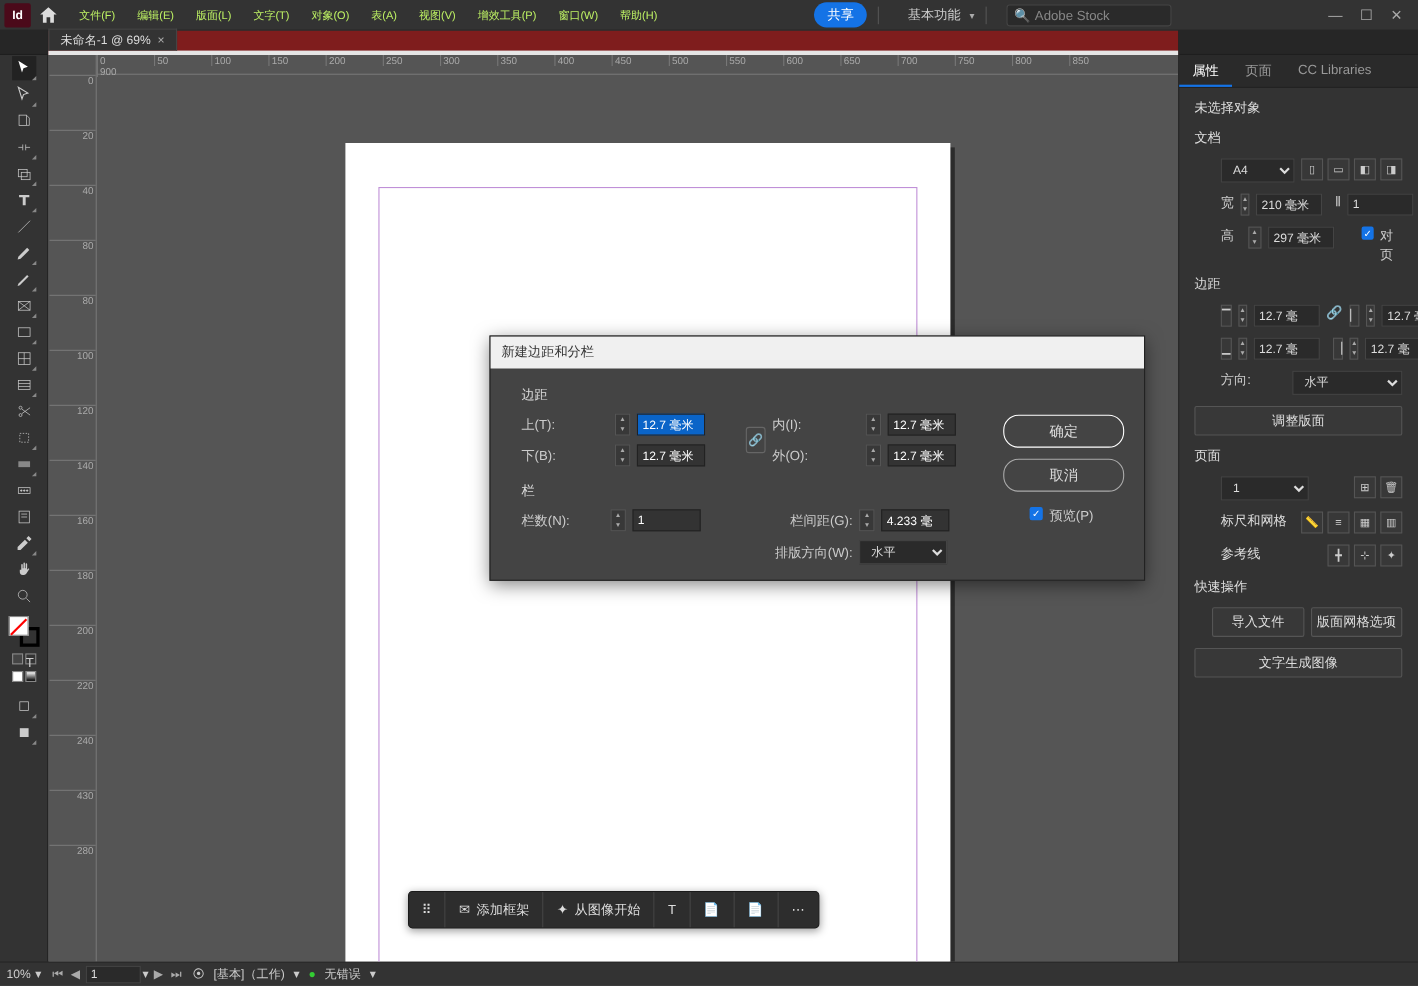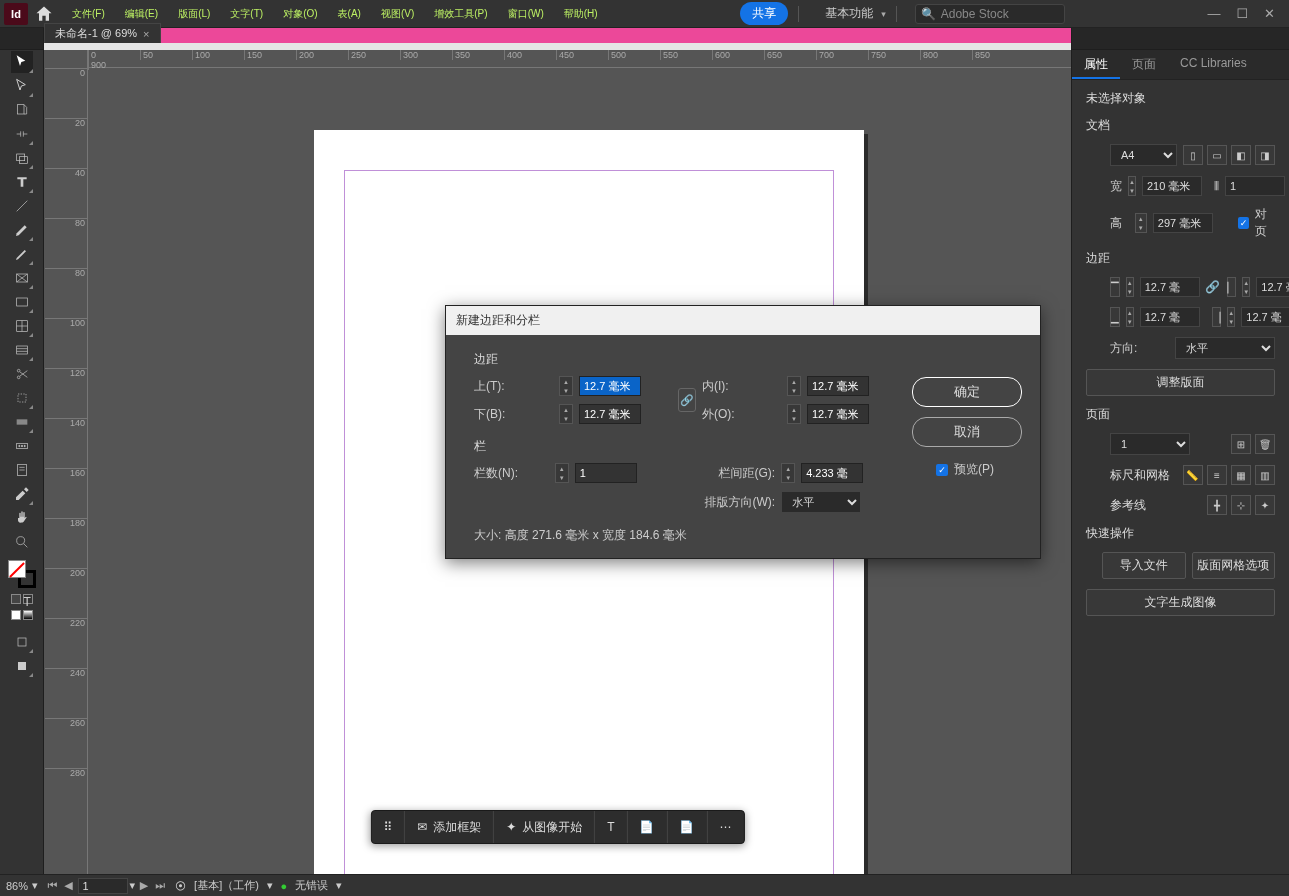--- a/index.html
+++ b/index.html
@@ -22,41 +22,41 @@
 .tool svg{width:16px;height:16px;}
 .tool.sel{background:#222;}
 .tool .tri{position:absolute;right:0;bottom:0;width:0;height:0;border-right:4px solid #888;border-top:4px solid transparent;}
 .fillstroke{width:28px;height:28px;position:relative;margin-top:6px;}
 .fillstroke .fill{position:absolute;top:0;left:0;width:18px;height:18px;background:#fff;border:1px solid #888;}
 .fillstroke .fill::after{content:"";position:absolute;left:-2px;top:-2px;right:-2px;bottom:-2px;border-top:2px solid red;transform:rotate(-45deg);transform-origin:center;height:0;top:50%;}
 .fillstroke .stroke{position:absolute;bottom:0;right:0;width:18px;height:18px;border:3px solid #000;background:transparent;}
 .tinyrow{display:flex;gap:2px;margin-top:6px;}
 .tiny{width:10px;height:10px;border:1px solid #888;}
 .central { flex:1; background:#555; position:relative; display:flex; flex-direction:column;}
-.tabbar{height:22px;background:#ec4899;display:flex;align-items:flex-end;border-bottom:7px solid #e5e5e5;}
+.tabbar{height:22px;background:#7f1d1d;display:flex;align-items:flex-end;border-bottom:4px solid #e5e5e5;}
 .tab{height:20px;background:#333;padding:2px 10px;font-size:11px;color:#ddd;display:flex;align-items:center;gap:6px;border:1px solid #444;border-bottom:none;}
 .tab .x{color:#aaa;cursor:pointer;}
 .canvas-wrap{flex:1;background:#555;position:relative;overflow:hidden;}
 .hruler{position:absolute;top:0;left:44px;right:0;height:18px;background:#555;border-bottom:1px solid #777;color:#aaa;font-size:9px;}
 .vruler{position:absolute;top:0;left:0;width:44px;bottom:0;background:#555;border-right:1px solid #777;display:flex;flex-direction:column;align-items:flex-end;padding-top:18px;}
 .vruler .vt{height:50px;width:42px;text-align:right;padding-right:2px;font-size:9px;color:#aaa;line-height:1;border-top:1px solid #777;}
 .hruler .ht{display:inline-block;width:52px;border-left:1px solid #777;padding-left:2px;}
 .page{position:absolute;left:270px;top:80px;width:550px;height:790px;background:#fff;box-shadow:4px 4px 0 #2b2b2b;}
 .margin-box{position:absolute;left:30px;top:40px;right:30px;bottom:40px;border:1px solid #c090d8;}
 .contextbar{position:absolute;bottom:30px;left:50%;transform:translateX(-50%);background:#2d2d2d;border:1px solid #1a1a1a;border-radius:4px;display:flex;align-items:center;height:34px;box-shadow:0 2px 8px rgba(0,0,0,.4);}
 .cbtn{padding:0 12px;height:100%;display:flex;align-items:center;gap:6px;color:#ddd;cursor:pointer;border-right:1px solid #444;font-size:12px;}
 .cbtn:last-child{border-right:none;}
 .rightpanel{width:218px;background:#333;border-left:1px solid #1e1e1e;display:flex;flex-direction:column;}
 .rightpanel .strip{height:22px;background:#262626;border-bottom:1px solid #1e1e1e;}
 .ptabs{display:flex;height:30px;border-bottom:1px solid #222;background:#2a2a2a;}
 .ptab{padding:6px 12px;color:#999;cursor:pointer;font-size:12px;}
 .ptab.active{color:#fff;border-bottom:2px solid #1473e6;}
 .pbody{padding:10px 14px;display:flex;flex-direction:column;gap:10px;overflow:auto;}
 .psec-title{color:#ddd;font-size:12px;}
-.prow{display:flex;align-items:center;gap:6px;padding-left:24px;}
+.prow{display:flex;gap:6px;padding-left:24px;}
 .psel{background:#2a2a2a;border:1px solid #444;color:#ddd;padding:2px 6px;width:80px;height:22px;font-size:11px;}
 .pselwide{width:100px;}
 .pnum{background:#2a2a2a;border:1px solid #444;color:#ddd;padding:2px 4px;width:60px;height:20px;font-size:11px;}
 .piconbtn{width:20px;height:20px;border:1px solid #555;background:#383838;display:flex;align-items:center;justify-content:center;cursor:pointer;font-size:10px;color:#ccc;}
 .stepbtn{width:14px;height:20px;background:#383838;border:1px solid #555;display:flex;flex-direction:column;cursor:pointer;}
 .stepbtn div{flex:1;display:flex;align-items:center;justify-content:center;font-size:6px;color:#aaa;}
 .pbtn{background:#383838;border:1px solid #555;color:#ddd;padding:4px 0;text-align:center;cursor:pointer;font-size:12px;border-radius:2px;}
 .pbtnrow{display:flex;gap:6px;margin-left:16px;}
 .pbtnrow .pbtn{flex:1;}
 .plabel{color:#ccc;font-size:12px;width:22px;}
@@ -299,21 +299,21 @@
           <div class="vt">80</div>
           <div class="vt">80</div>
           <div class="vt">100</div>
           <div class="vt">120</div>
           <div class="vt">140</div>
           <div class="vt">160</div>
           <div class="vt">180</div>
           <div class="vt">200</div>
           <div class="vt">220</div>
           <div class="vt">240</div>
-          <div class="vt">260</div>
+          <div class="vt">430</div>
           <div class="vt">280</div>
       </div>
       <div class="page">
         <div class="margin-box"></div>
       </div>
       <div class="contextbar">
         <div class="cbtn">⠿</div>
         <div class="cbtn">
             <span>✉</span>
             <span>添加框架</span>
@@ -437,21 +437,21 @@
         <div class="pbtn">导入文件</div>
         <div class="pbtn">版面网格选项</div>
       </div>
       <div class="pbtn">文字生成图像</div>
     </div>
   </div>
 </div>
 
 <div class="status">
   <div class="zoom">
-    <span>86%</span>
+    <span>10%</span>
     <span>▾</span>
   </div>
   <div class="pager">
     <div class="arrowbtn">⏮</div>
     <div class="arrowbtn">◀</div>
     <input class="pnum" style="width: 50px; height: 16px;" value="1">
     <span>▾</span>
     <div class="arrowbtn">▶</div>
     <div class="arrowbtn">⏭</div>
   </div>
@@ -524,21 +524,20 @@
                 <div>▼</div>
               </div>
               <input class="dnum" value="4.233 毫" style="">
             </div>
           <div></div>
             <div></div>
           <label style="text-align:right">排版方向(W):</label>
           <select class="psel" style="width:80px"><option>水平</option></select>
         </div>
       </div>
-      <div class="smlabel">大小: 高度 271.6 毫米 x 宽度 184.6 毫米</div>
     </div>
     <div class="dlg-right">
       <div class="dbtn primary">确定</div>
       <div class="dbtn">取消</div>
       <div class="prow" style="margin-top:4px">
           <span class="chk">✓</span>
           <span class="smlabel">预览(P)</span>
         </div>
     </div>
   </div>

